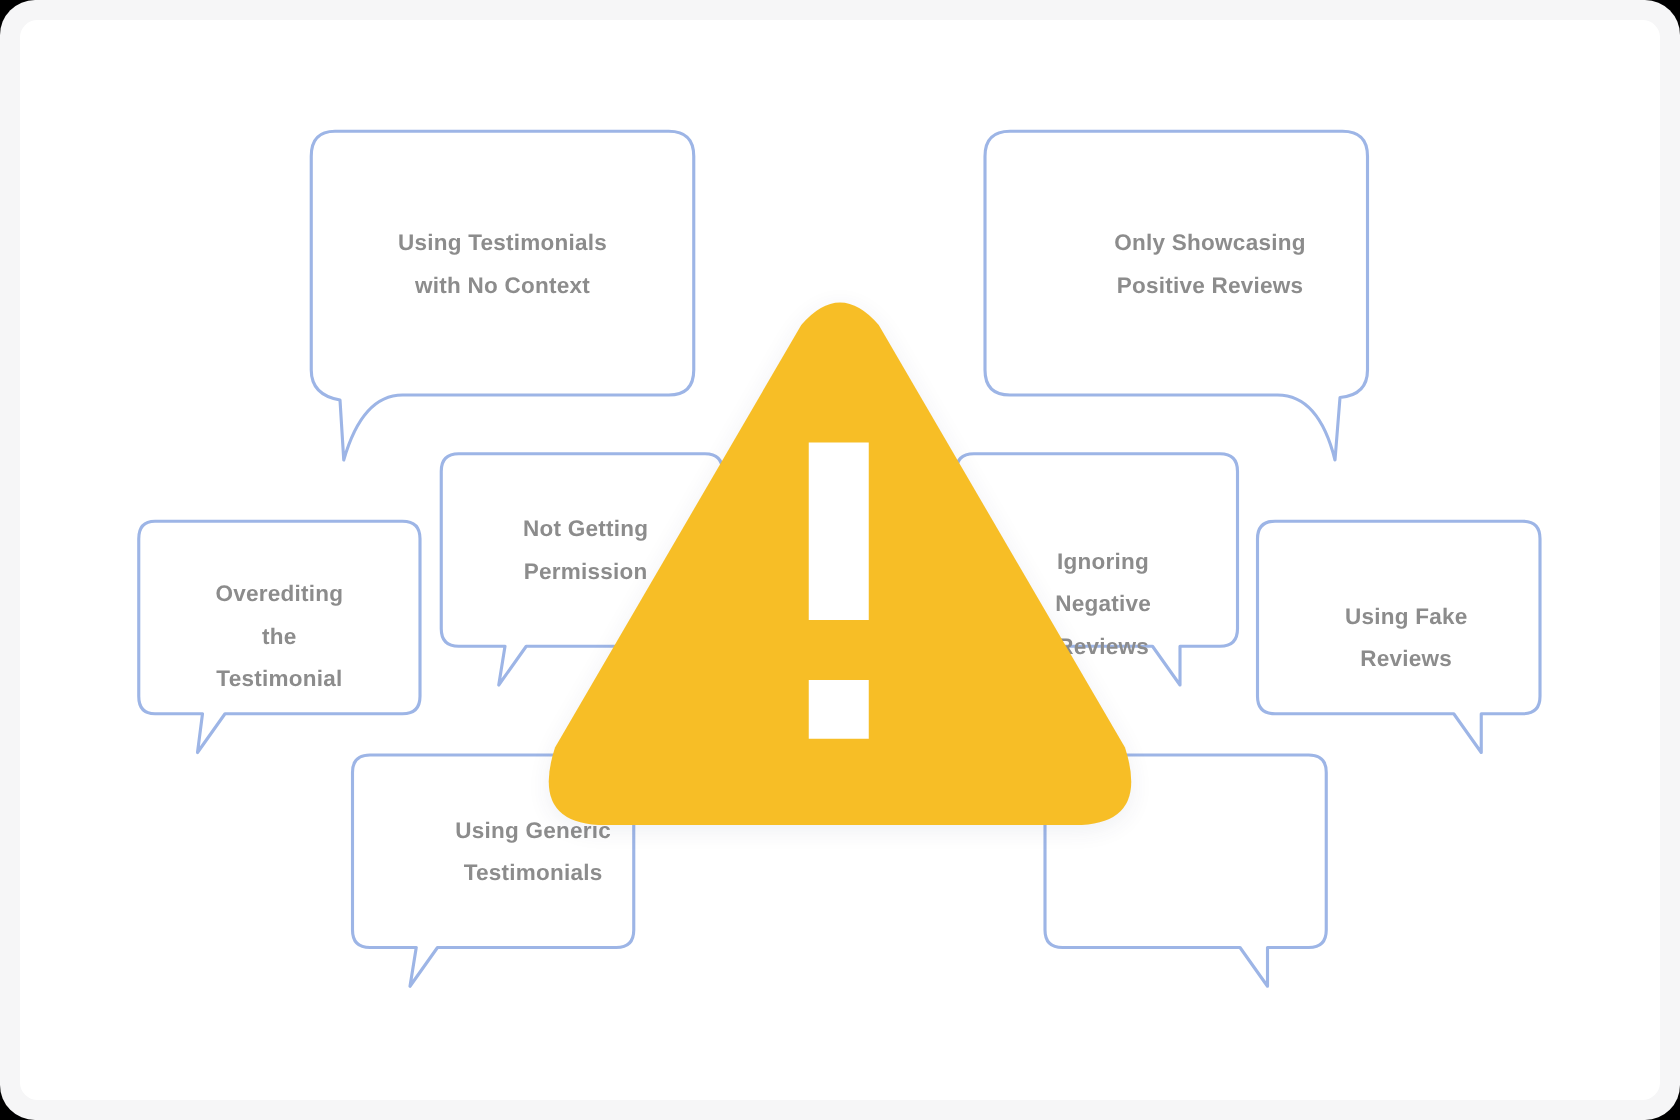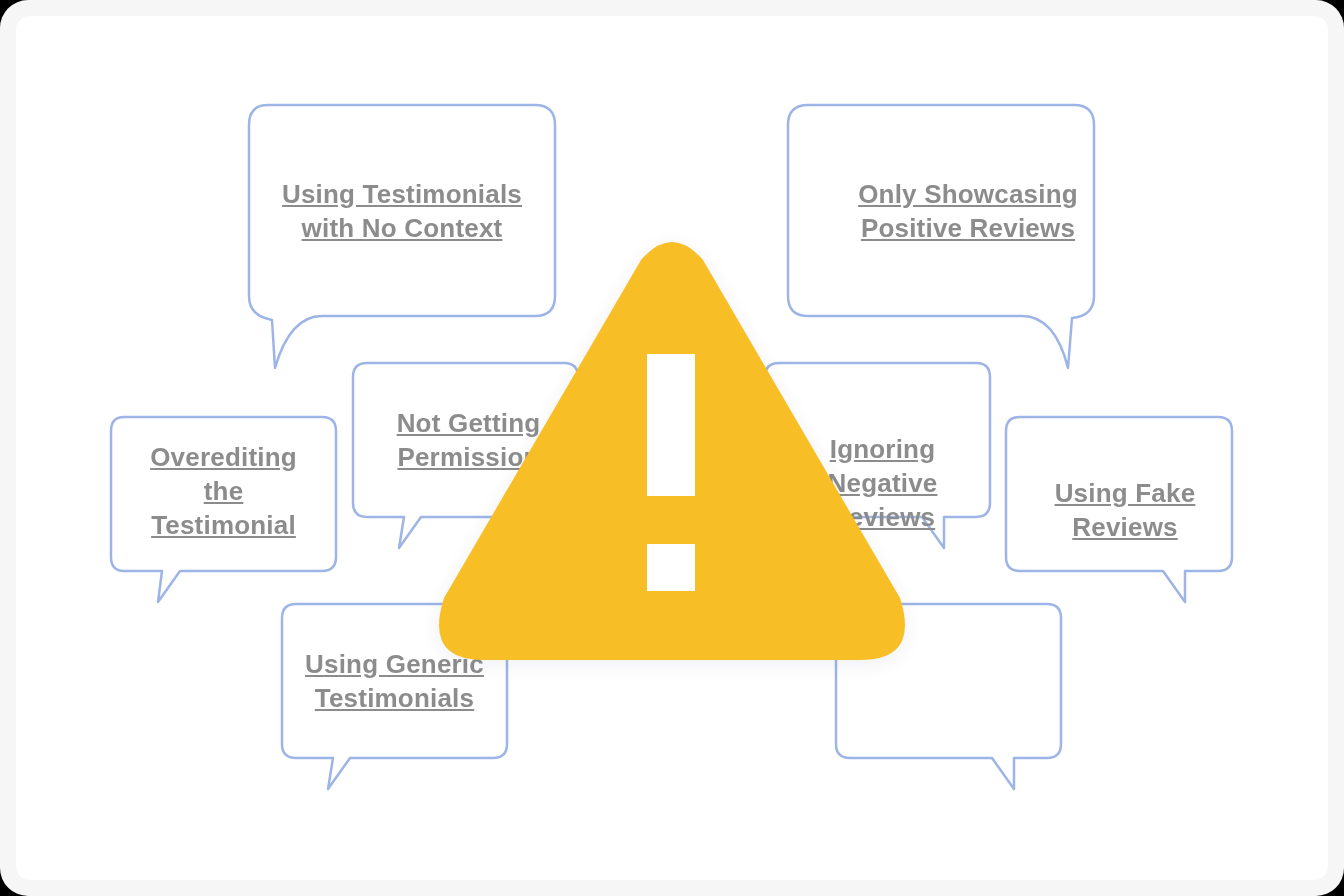--- a/index.html
+++ b/index.html
@@ -27,25 +27,24 @@
     }
     svg.scene { position: absolute; left: 0; top: 0; }
     .bubble-text {
       position: absolute;
       display: flex;
       align-items: center;
       justify-content: center;
       text-align: center;
       color: #8c8c8c;
       font-weight: bold;
-      font-size: 26px;
+      font-size: 18px;
       line-height: 34px;
       letter-spacing: 0.2px;
       white-space: pre-line;
-      text-decoration: underline;
     }
   </style>
 </head>
 <body>
 
 <div class="card">
   <div class="inner"></div>
 
   <svg class="scene" width="1344" height="896" viewBox="0 0 1344 896">
     <defs>
@@ -70,31 +69,31 @@
       <path d="M296,604 H493 Q507,604 507,618 V744 Q507,758 493,758 H350 L328,789 L333,758 H296 Q282,758 282,744 V618 Q282,604 296,604 Z"></path>
 
       <path d="M850,604 H1047 Q1061,604 1061,618 V744 Q1061,758 1047,758 H1014 L1014,789 L992,758 H850 Q836,758 836,744 V618 Q836,604 850,604 Z"></path>
     </g>
   </svg>
 
   <div class="bubble-text" style="left:249px; top:105px; width:306px; height:211px;">Using Testimonials
 with No Context</div>
   <div class="bubble-text" style="left:788px; top:105px; width:360px; height:211px;">Only Showcasing
 Positive Reviews</div>
-  <div class="bubble-text" style="left:111px; top:414px; width:225px; height:154px;">Overediting
+  <div class="bubble-text" style="left:111px; top:432px; width:225px; height:154px;">Overediting
 the
 Testimonial</div>
   <div class="bubble-text" style="left:344px; top:363px; width:225px; height:154px; justify-content:center; padding-left:24px; box-sizing:border-box;">Not Getting
 Permission</div>
   <div class="bubble-text" style="left:765px; top:363px; width:235px; height:154px;margin-top:43px;">Ignoring
 Negative
 Reviews</div>
   <div class="bubble-text" style="left:1006px; top:417px; width:238px; height:154px;margin-top:16px;">Using Fake
 Reviews</div>
-  <div class="bubble-text" style="left:282px; top:604px; width:225px; height:154px;">Using Generic
+  <div class="bubble-text" style="left:282px; top:604px; width:225px; height:154px;padding-left:32px;">Using Generic
 Testimonials</div>
 
   <svg class="scene" width="1344" height="896" viewBox="0 0 1344 896">
     <path d="M640,262 Q672,222 704,262 L898,596 Q922,660 860,660 H484 Q422,660 446,596 Z" fill="#2d3b66" opacity="0.08" filter="url(#softshadow)" transform="translate(0,4)"></path>
     <path d="M641,260 Q672,224 703,260 L900,598 Q920,660 860,660 H484 Q424,660 444,598 Z" fill="#F7BE26"></path>
     <rect x="647" y="354" width="48" height="142" fill="#ffffff"></rect>
     <rect x="647" y="544" width="48" height="47" fill="#ffffff"></rect>
   </svg>
 </div>
 

